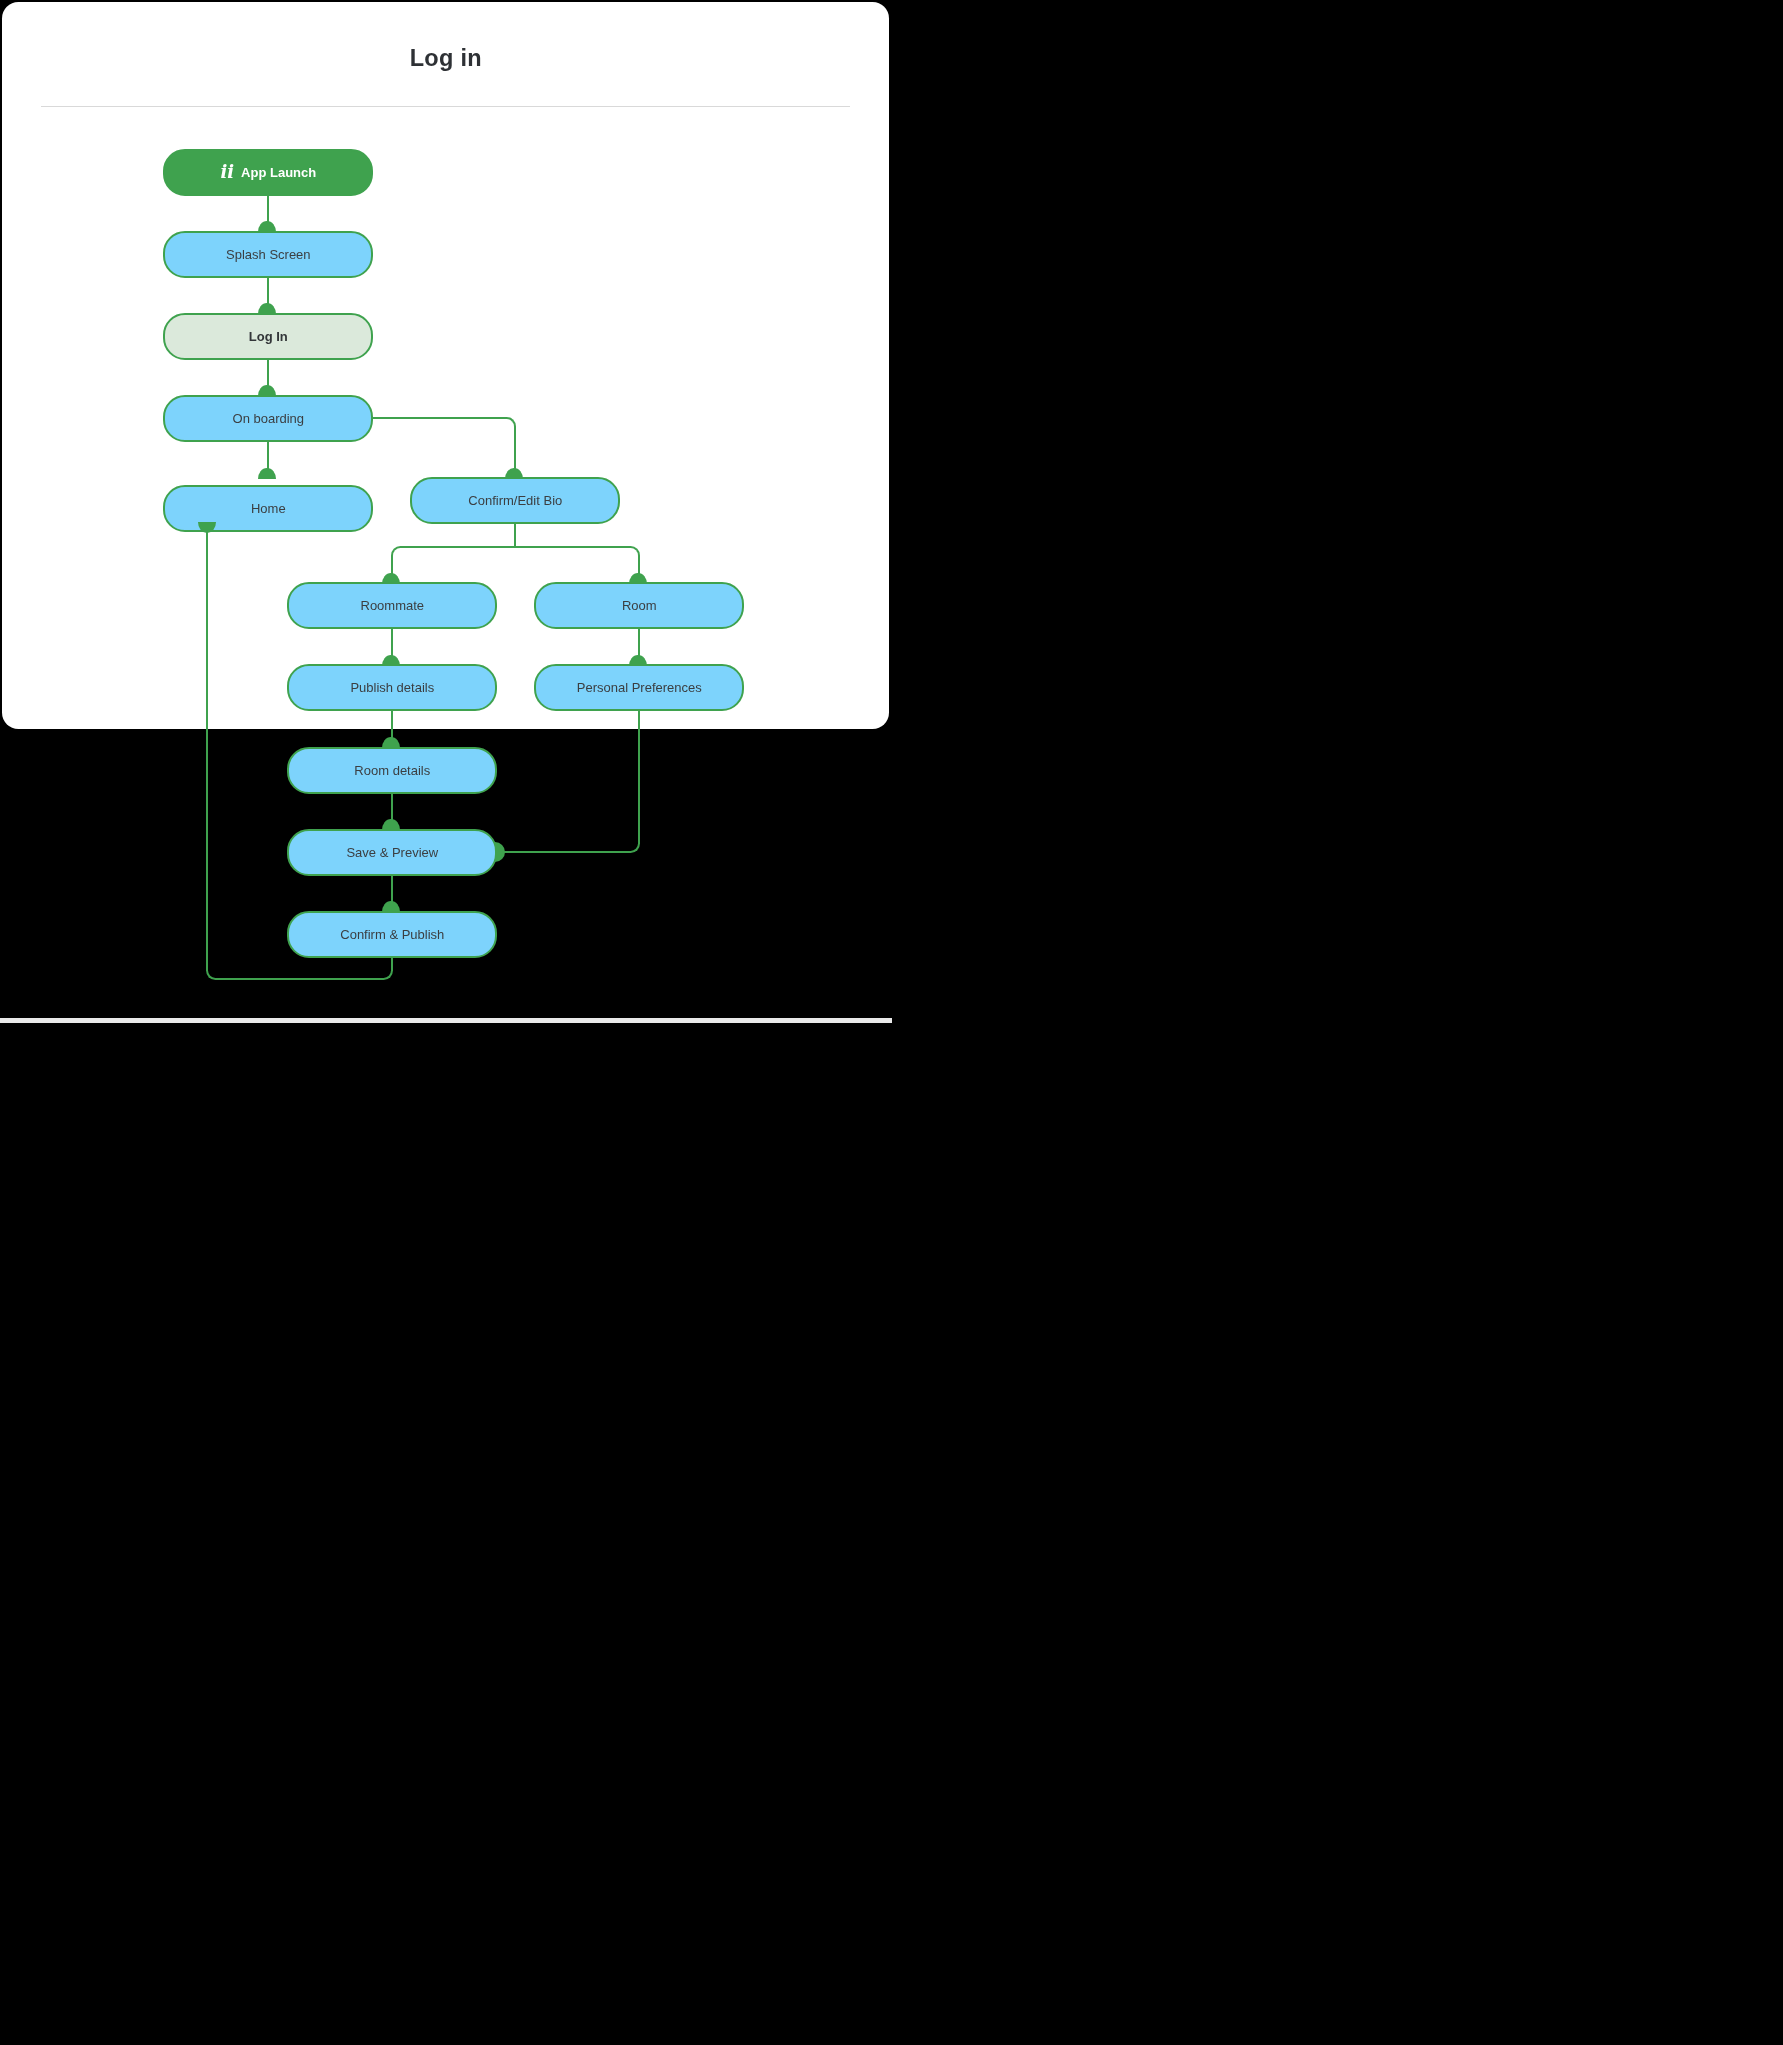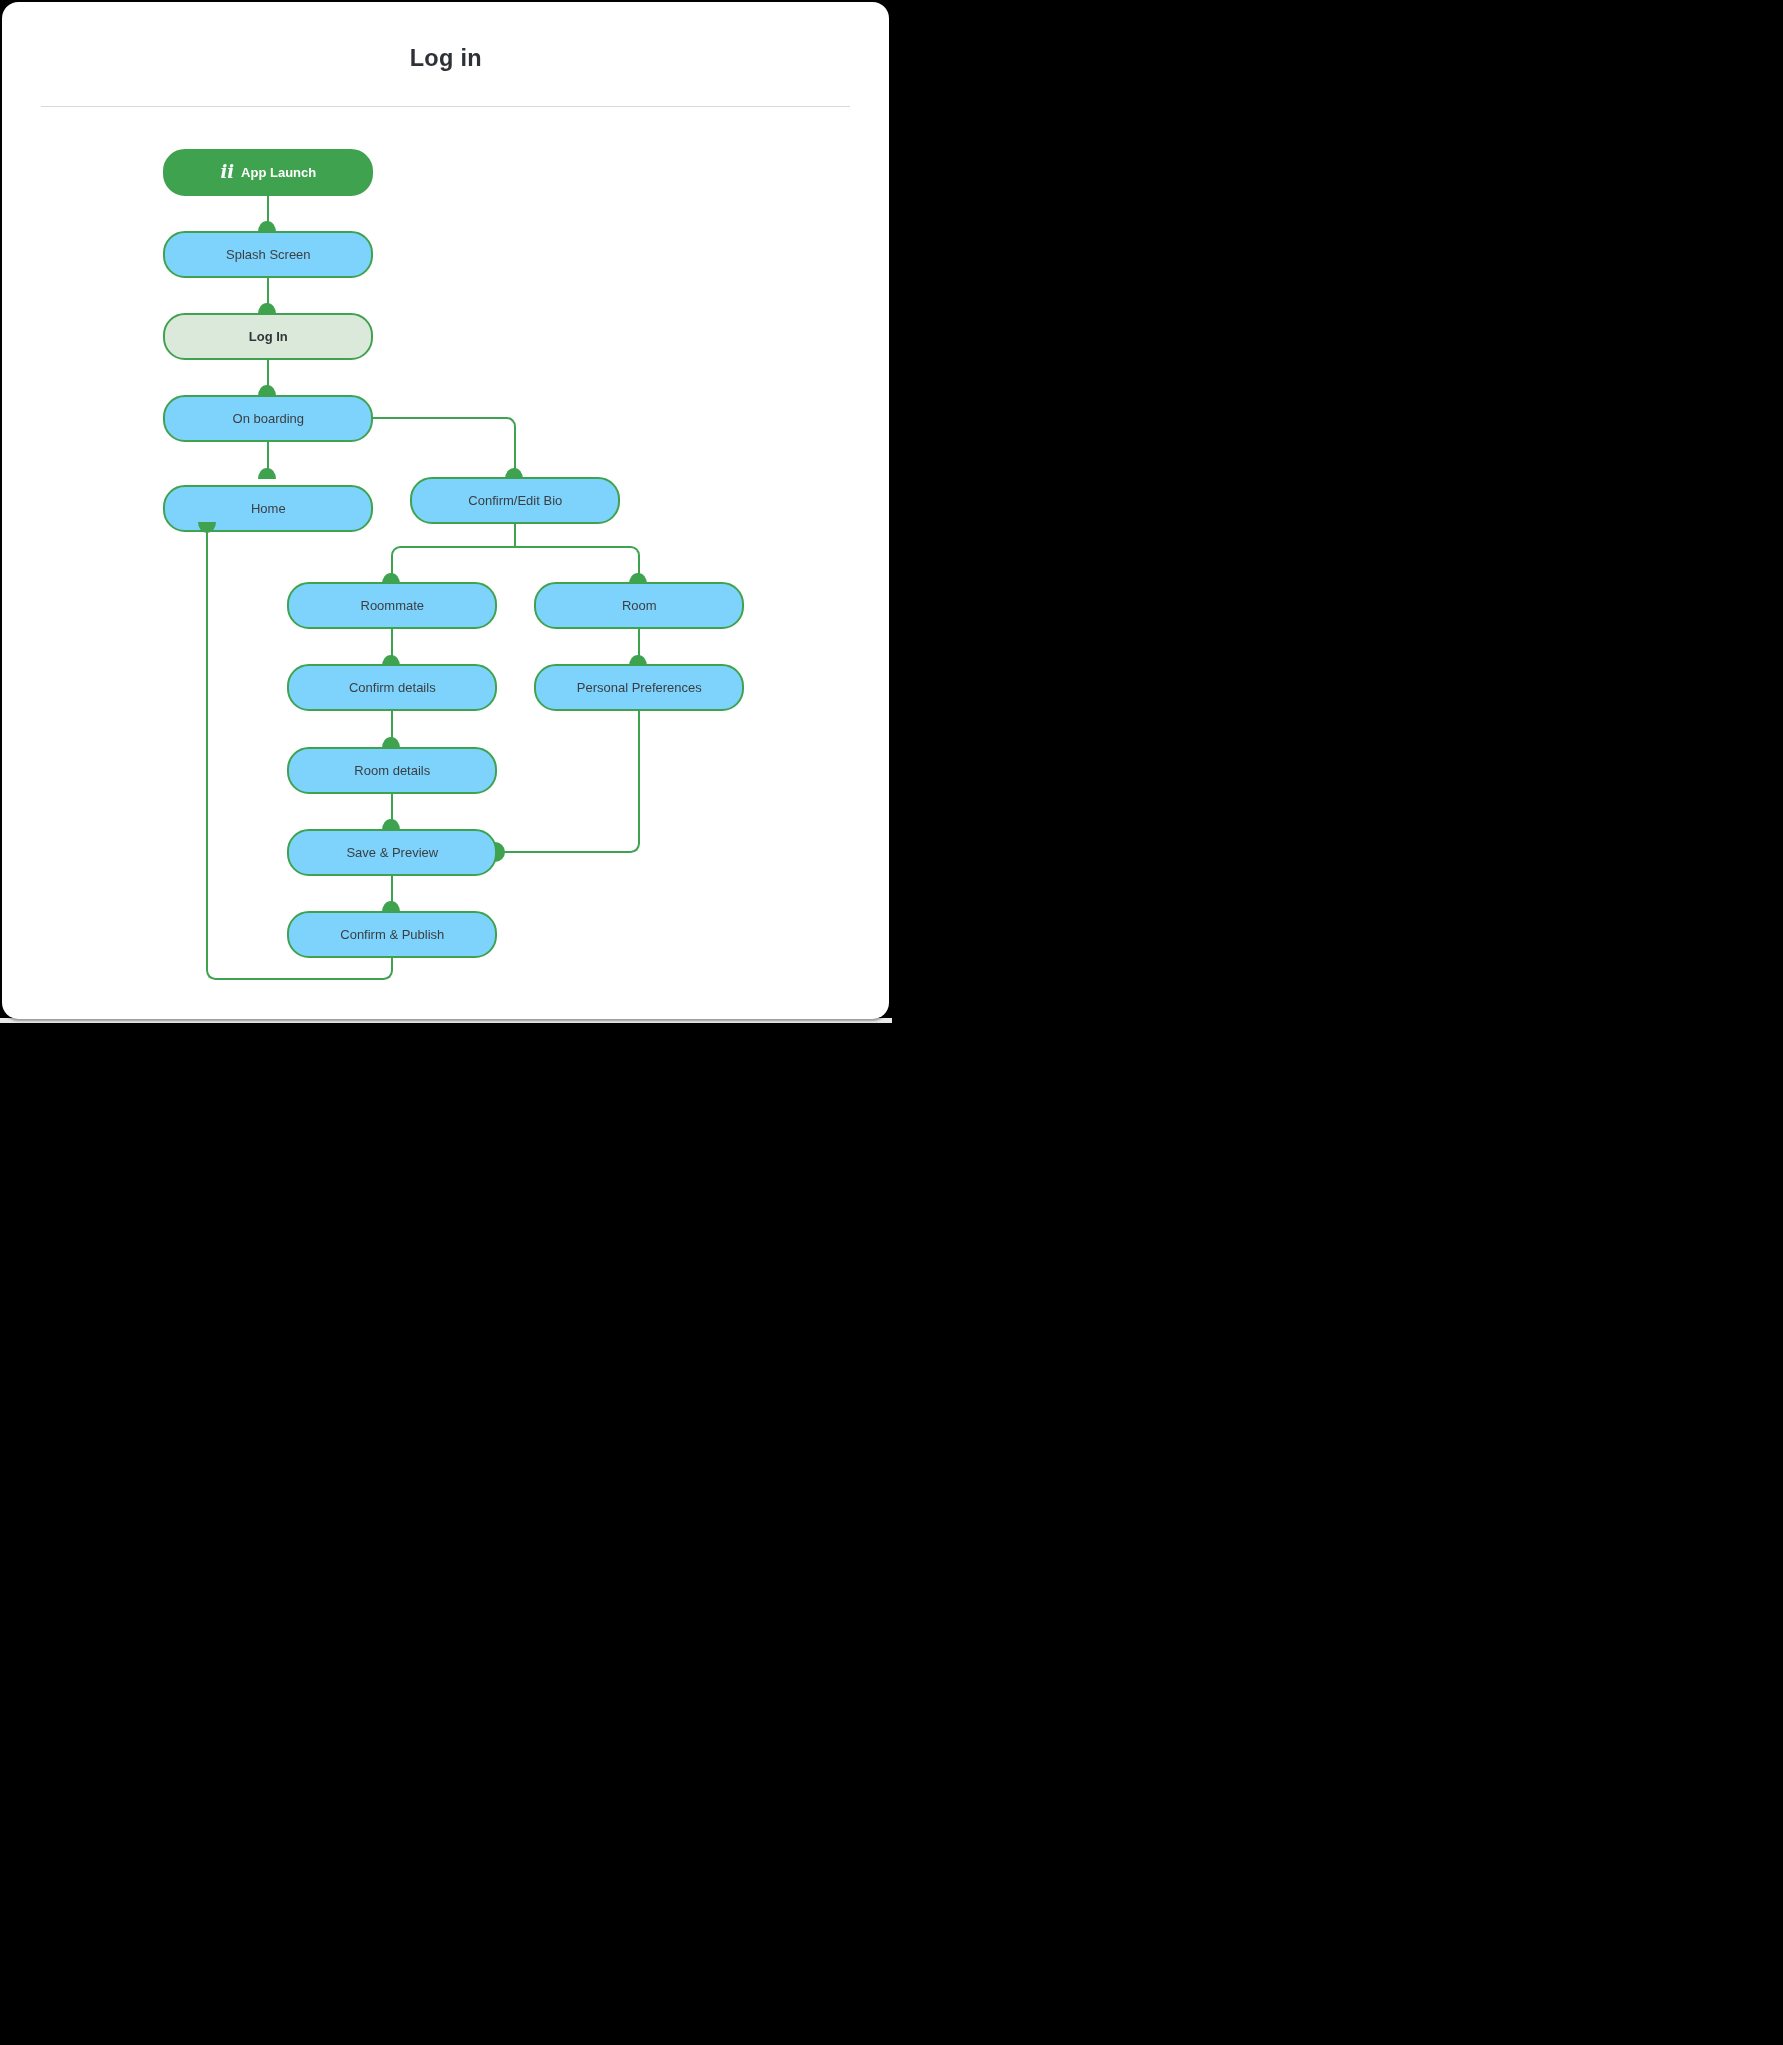--- a/index.html
+++ b/index.html
@@ -14,21 +14,21 @@
     width:892px;height:1023px;
     position:relative;
     font-family:"Liberation Sans", sans-serif;
     overflow:hidden;
   }
   .bottom-strip{
     position:absolute;left:0;bottom:0;width:100%;height:4.7px;
     background:#e9e9e9;
   }
   .card{
-    position:absolute;left:2.3px;top:2.3px;width:887px;height:1017px;
+    position:absolute;left:2.3px;top:2.3px;width:887px;height:727px;
     background:#fff;border-radius:16.4px;
     box-shadow:0 1.2px 2.3px rgba(0,0,0,.35);
   }
   .page-title{
     position:absolute;top:43px;left:0;width:100%;
     text-align:center;
     font-size:23.5px;font-weight:bold;color:var(--title-ink);
     letter-spacing:0.3px;
   }
   .divider{
@@ -137,21 +137,21 @@
     <div class="node" style="left:408px;top:475px;">
       <span>Confirm/Edit Bio</span>
     </div>
     <div class="node" style="left:285px;top:580px;">
       <span>Roommate</span>
     </div>
     <div class="node" style="left:532px;top:580px;">
       <span>Room</span>
     </div>
     <div class="node" style="left:285px;top:662px;">
-      <span>Confirm details</span>
+      <span>Publish details</span>
     </div>
     <div class="node" style="left:532px;top:662px;">
       <span>Personal Preferences</span>
     </div>
     <div class="node" style="left:285px;top:745px;">
       <span>Room details</span>
     </div>
     <div class="node" style="left:285px;top:827px;">
       <span>Save &amp; Preview</span>
     </div>

